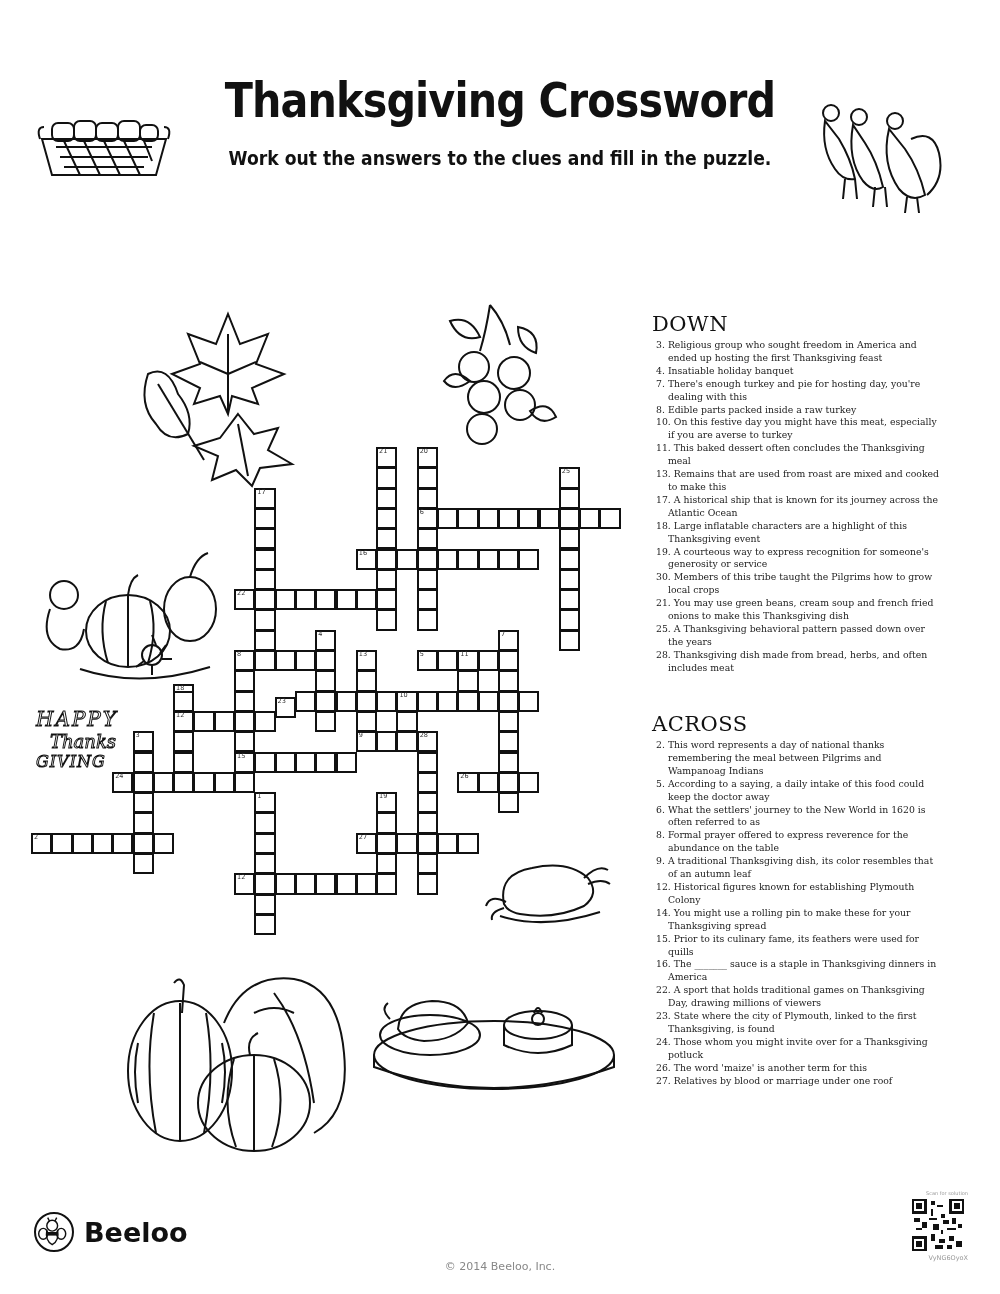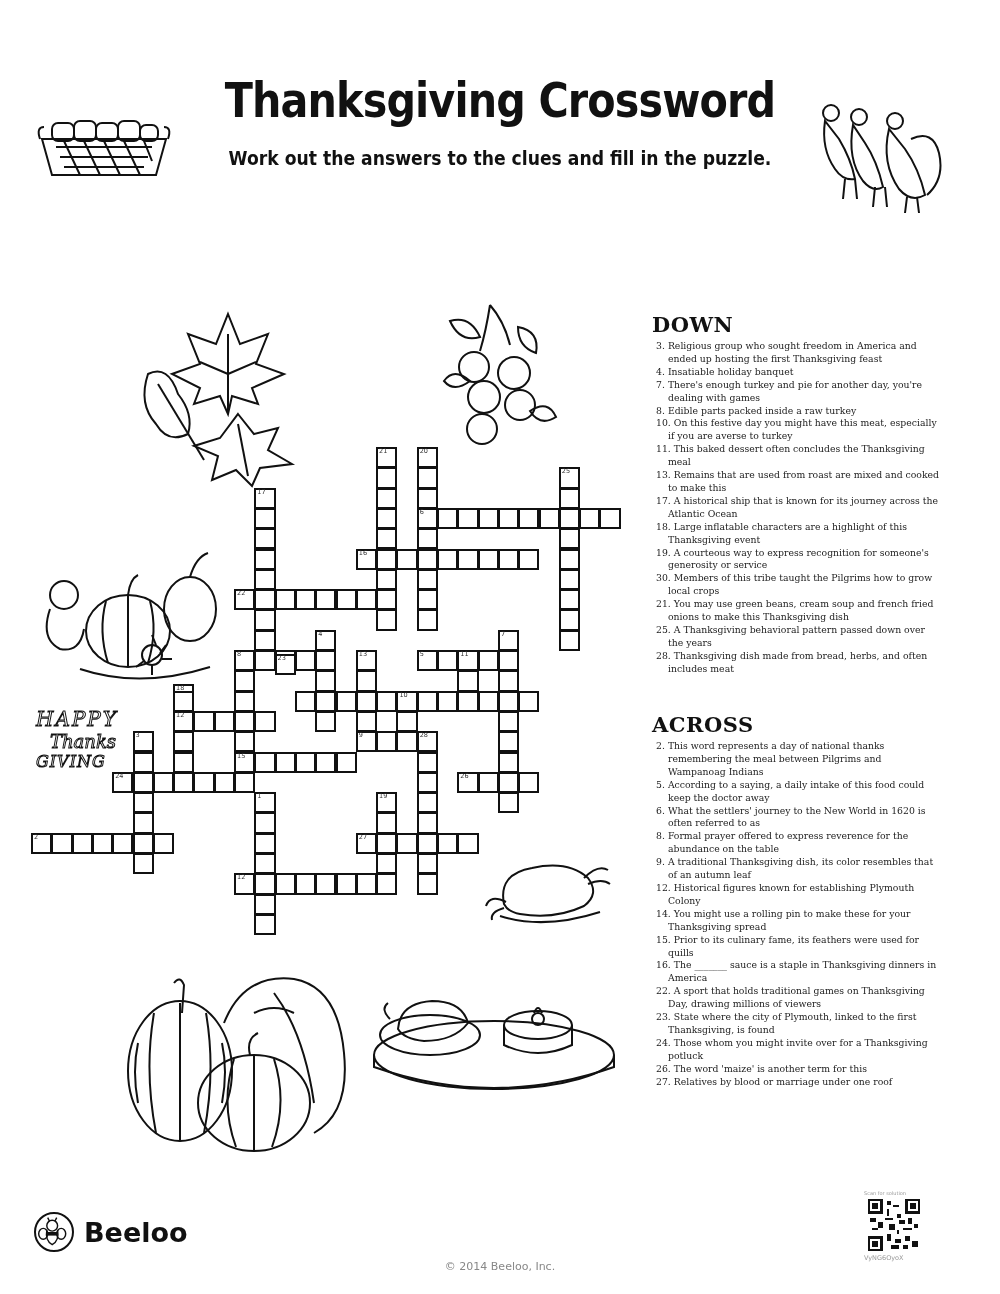--- a/index.html
+++ b/index.html
@@ -24,39 +24,39 @@
   .cell {
     position: absolute; width: 21.3px; height: 21.3px; border: 2.5px solid #111;
     background: #fff; pointer-events: auto;
   }
   .cell .num {
     position: absolute; left: 1px; top: -1px; font-family: "DejaVu Sans", sans-serif;
     font-size: 6.5px; color: #333; line-height: 1;
   }
 
   .clues { position: absolute; left: 652px; width: 290px; font-family: "DejaVu Serif", serif; }
-  .clues h2 { font-weight: bold; font-size: 21px; letter-spacing: 0.5px; margin-bottom: 3px; }
+  .clues h2 { font-weight: normal; font-size: 21px; letter-spacing: 0.5px; margin-bottom: 3px; }
   .clue {
     font-size: 9.3px; line-height: 12.9px; padding-left: 16px; text-indent: -12px;
     color: #222;
   }
   .clue .n { margin-right: 3px; }
 
   .brand {
     position: absolute; left: 34px; top: 1212px; display: flex; align-items: center; gap: 10px;
   }
   .brand .logo-circle {
     width: 40px; height: 40px; border-radius: 50%; border: 2px solid #111; position: relative;
   }
   .brand .wordmark { font-family: "DejaVu Sans", sans-serif; font-weight: bold; font-size: 27px; color: #111; }
   .copyright {
     position: absolute; left: 0; width: 1000px; text-align: center; top: 1260px;
     font-family: "DejaVu Sans", sans-serif; font-size: 11px; color: #888;
   }
-  .qr-block { position: absolute; left: 864px; top: 1190px; width: 60px; text-align: left; }
+  .qr-block { position: absolute; left: 908px; top: 1190px; width: 60px; text-align: right; }
   .qr-block .scan { font-family: "DejaVu Sans", sans-serif; font-size: 5px; color: #999; margin-bottom: 3px; }
   .qr-block .code { font-family: "DejaVu Sans", sans-serif; font-size: 6.5px; color: #999; margin-top: 3px; }
   .qr { width: 52px; height: 52px; margin: 0 auto; position: relative; background: #fff; }
 </style>
 </head>
 <body>
 
 <div class="title">Thanksgiving Crossword</div>
 <div class="subtitle">Work out the answers to the clues and fill in the puzzle.</div>
 
@@ -335,21 +335,21 @@
     <div class="cell" style="left: 376.1px; top: 589.1px;"></div>
     <div class="cell" style="left: 376.1px; top: 609.4px;"></div>
     <div class="cell" style="left: 234px; top: 589.1px;">
       <span class="num">22</span>
     </div>
     <div class="cell" style="left: 274.6px; top: 589.1px;"></div>
     <div class="cell" style="left: 294.9px; top: 589.1px;"></div>
     <div class="cell" style="left: 315.2px; top: 589.1px;"></div>
     <div class="cell" style="left: 335.5px; top: 589.1px;"></div>
     <div class="cell" style="left: 355.8px; top: 589.1px;"></div>
-    <div class="cell" style="left: 274.6px; top: 654px;">
+    <div class="cell" style="left: 274.6px; top: 697px;">
       <span class="num">23</span>
     </div>
     <div class="cell" style="left: 294.9px; top: 690.6px;"></div>
     <div class="cell" style="left: 335.5px; top: 690.6px;"></div>
     <div class="cell" style="left: 376.1px; top: 690.6px;"></div>
     <div class="cell" style="left: 416.7px; top: 690.6px;"></div>
     <div class="cell" style="left: 437px; top: 690.6px;"></div>
     <div class="cell" style="left: 477.6px; top: 690.6px;"></div>
     <div class="cell" style="left: 518.2px; top: 690.6px;"></div>
     <div class="cell" style="left: 112.2px; top: 771.8px;">
@@ -386,21 +386,21 @@
     <div class="cell" style="left: 416.7px; top: 812.4px;"></div>
     <div class="cell" style="left: 416.7px; top: 853px;"></div>
     <div class="cell" style="left: 416.7px; top: 873.3px;"></div>
   </div>
 
 <div class="clues" style="top:312px;">
   <h2>DOWN</h2>
   <div id="down-list">
       <div class="clue"><span class="n">3.</span><span>Religious group who sought freedom in America and ended up hosting the first Thanksgiving feast</span></div>
       <div class="clue"><span class="n">4.</span><span>Insatiable holiday banquet</span></div>
-      <div class="clue"><span class="n">7.</span><span>There's enough turkey and pie for another day, you're dealing with games</span></div>
+      <div class="clue"><span class="n">7.</span><span>There's enough turkey and pie for hosting day, you're dealing with this</span></div>
       <div class="clue"><span class="n">8.</span><span>Edible parts packed inside a raw turkey</span></div>
       <div class="clue"><span class="n">10.</span><span>On this festive day you might have this meat, especially if you are averse to turkey</span></div>
       <div class="clue"><span class="n">11.</span><span>This baked dessert often concludes the Thanksgiving meal</span></div>
       <div class="clue"><span class="n">13.</span><span>Remains that are used from roast are mixed and cooked to make this</span></div>
       <div class="clue"><span class="n">17.</span><span>A historical ship that is known for its journey across the Atlantic Ocean</span></div>
       <div class="clue"><span class="n">18.</span><span>Large inflatable characters are a highlight of this Thanksgiving event</span></div>
       <div class="clue"><span class="n">19.</span><span>A courteous way to express recognition for someone's generosity or service</span></div>
       <div class="clue"><span class="n">30.</span><span>Members of this tribe taught the Pilgrims how to grow local crops</span></div>
       <div class="clue"><span class="n">21.</span><span>You may use green beans, cream soup and french fried onions to make this Thanksgiving dish</span></div>
       <div class="clue"><span class="n">25.</span><span>A Thanksgiving behavioral pattern passed down over the years</span></div>

